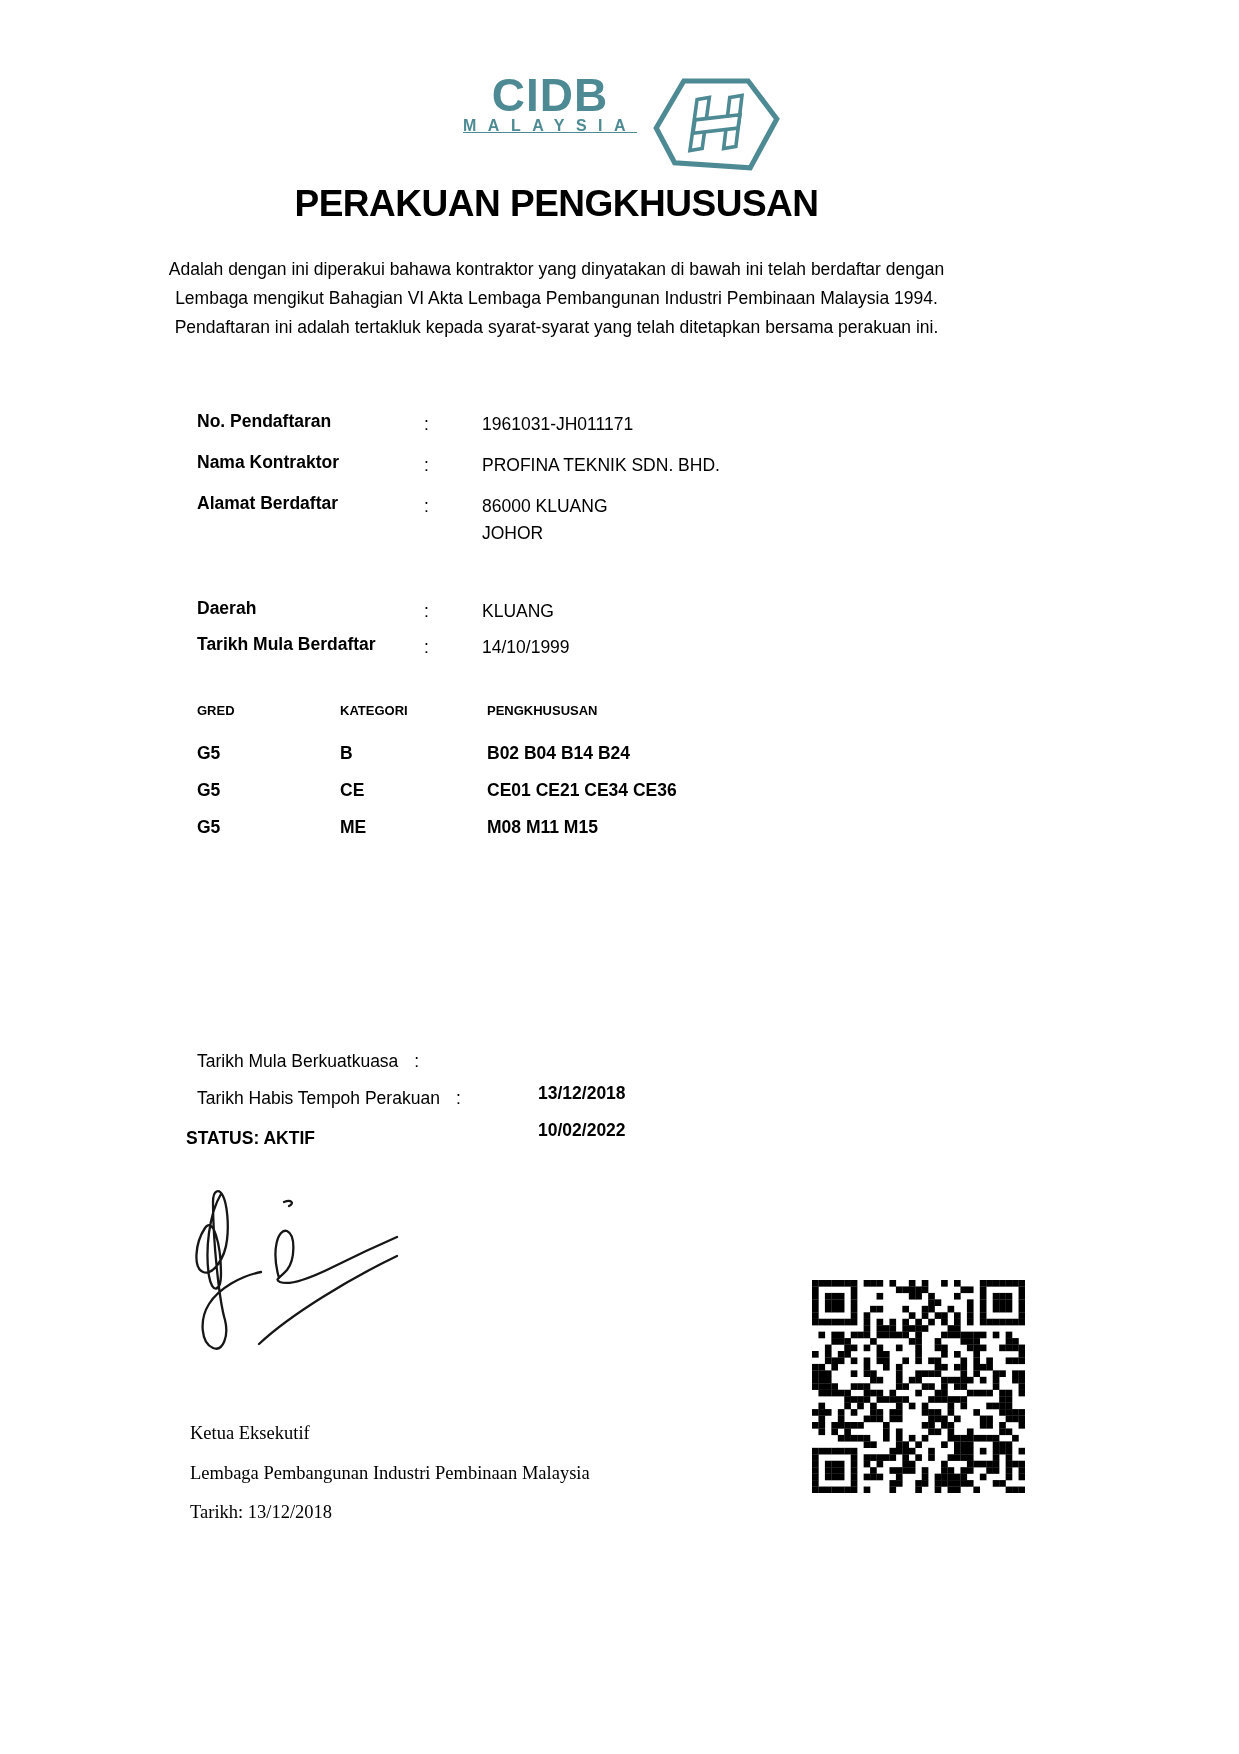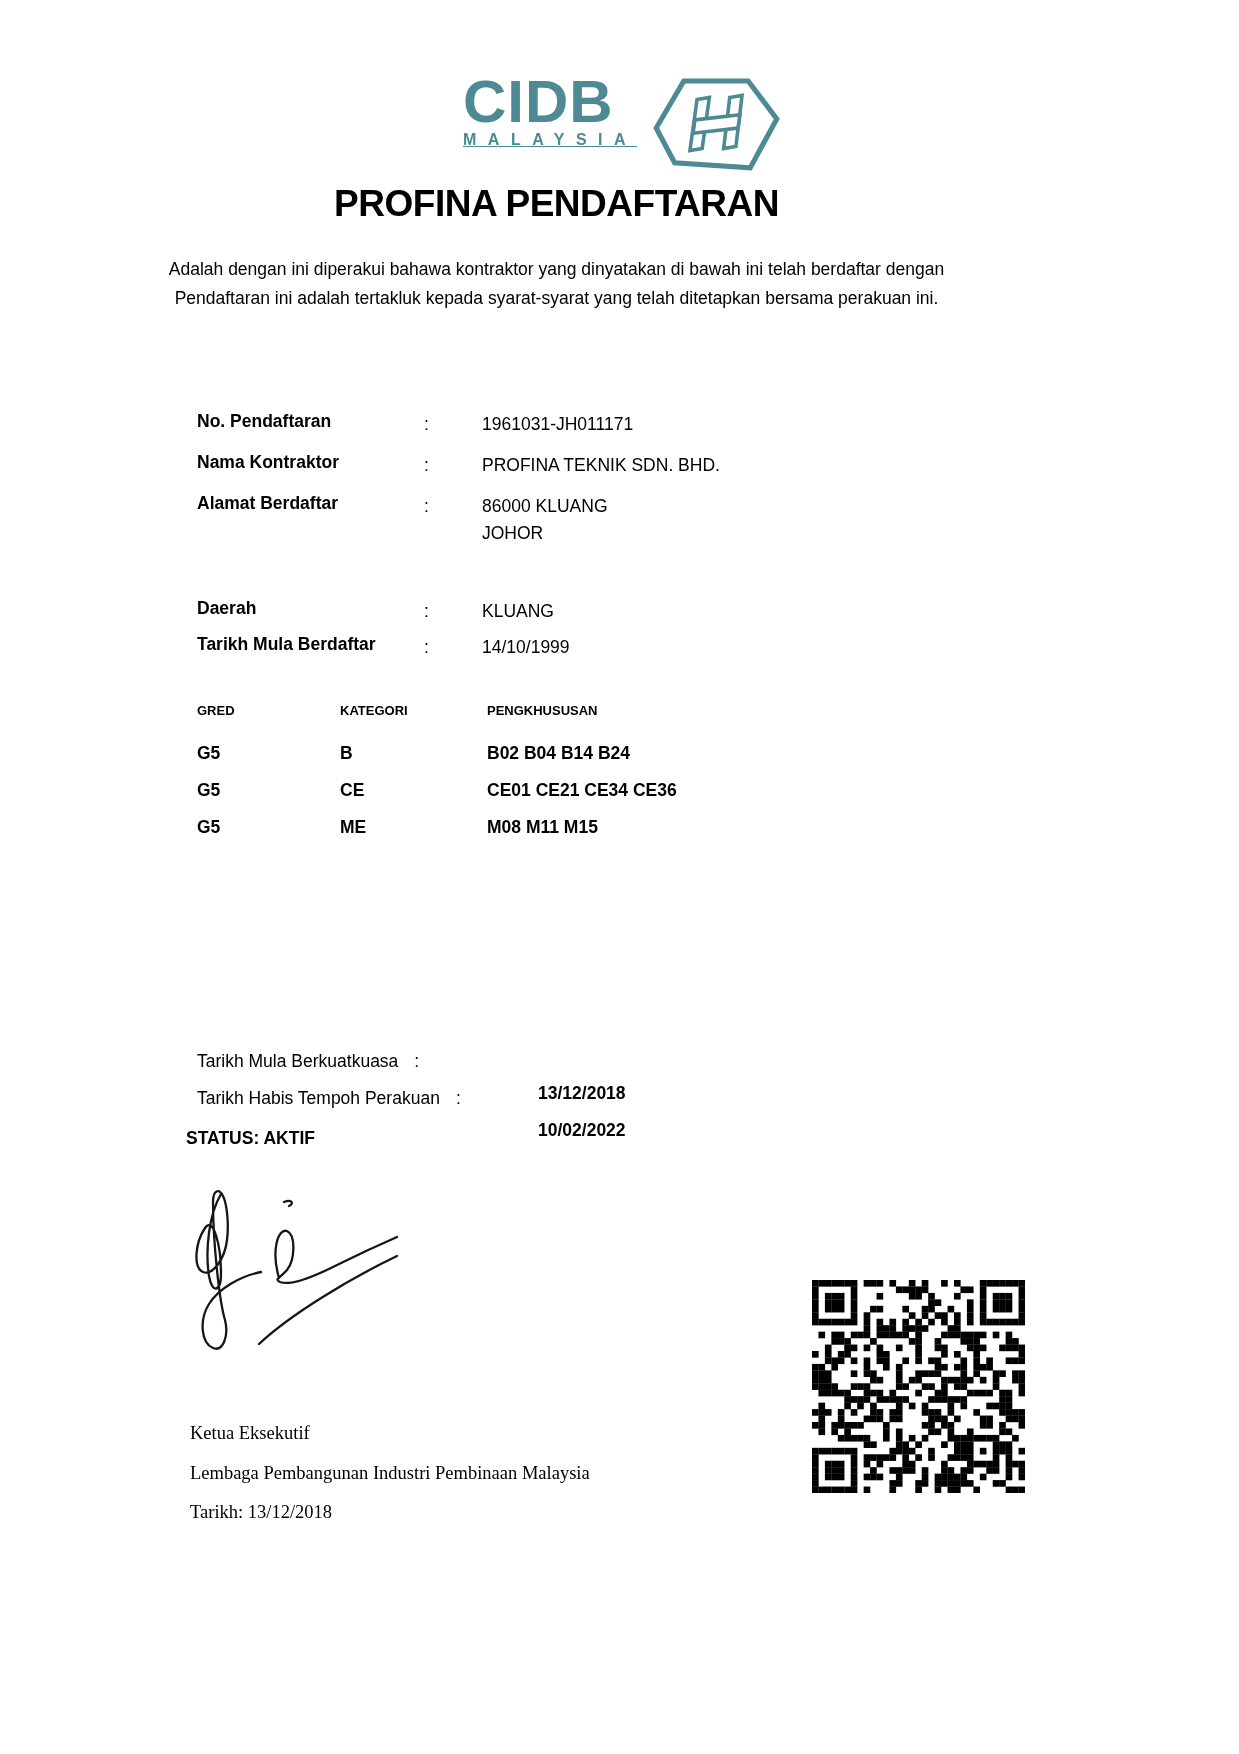--- a/index.html
+++ b/index.html
@@ -1,21 +1,21 @@
 <!DOCTYPE html>
 <html style="--teal: #4d8a93;"><head>
 <meta charset="utf-8">
 <style>
   html,body{margin:0;padding:0;background:#ffffff;}
   .page{position:relative;width:1239px;height:1754px;background:#fff;overflow:hidden;
         font-family:"Liberation Sans","DejaVu Sans",sans-serif;color:#000;}
   .abs{position:absolute;}
 
   
-  .brand{font-size:60px;font-weight:bold;letter-spacing:1px;color:var(--teal);line-height:1;}
+  .brand{font-size:46px;font-weight:bold;letter-spacing:1px;color:var(--teal);line-height:1;text-align:center;}
   .brand-sub{font-size:16px;font-weight:bold;letter-spacing:11.5px;color:var(--teal);line-height:1;}
   .teal-stroke{stroke:var(--teal);fill:none;}
   .teal-stroke-fill{stroke:var(--teal);fill:#fff;}
 
   
   .doc-title{left:0;top:183px;width:1113px;text-align:center;
              font-size:37px;font-weight:bold;letter-spacing:-0.5px;}
   .intro{left:0;top:255px;width:1113px;text-align:center;font-size:17.5px;line-height:29px;}
 
   
@@ -58,23 +58,24 @@
   </div>
   <div class="abs" style="left:653px;top:78px;">
     <svg width="128" height="94" viewBox="0 0 125 92">
       <polygon class="teal-stroke" stroke-width="5" stroke-linejoin="miter" points="3,49 30,3 93,3 121,40 95,88 21,83"></polygon>
       <polygon class="teal-stroke-fill" stroke-width="3.5" points="43,21 55,19 48,69 36,71"></polygon>
       <polygon class="teal-stroke-fill" stroke-width="3.5" points="75,19 87,17 81,67 69,69"></polygon>
       <polygon class="teal-stroke-fill" stroke-width="3.5" points="41,41 85,36 83,49 39,54"></polygon>
     </svg>
   </div>
 
-  <div class="abs doc-title">PROFINA PENDAFTARAN</div>
+  <div class="abs doc-title">PERAKUAN PENGKHUSUSAN</div>
   <div class="abs intro">
     <div>Adalah dengan ini diperakui bahawa kontraktor yang dinyatakan di bawah ini telah berdaftar dengan</div>
+    <div>Lembaga mengikut Bahagian VI Akta Lembaga Pembangunan Industri Pembinaan Malaysia 1994.</div>
     <div>Pendaftaran ini adalah tertakluk kepada syarat-syarat yang telah ditetapkan bersama perakuan ini.</div>
   </div>
 
   <div class="abs" style="left:0;top:411px;width:1239px;">
     <span class="abs f-label">No. Pendaftaran</span>
     <span class="abs f-colon">:</span>
     <span class="abs f-value">1961031-JH011171</span>
   </div>
   <div class="abs" style="left:0;top:452px;width:1239px;">
     <span class="abs f-label">Nama Kontraktor</span>

